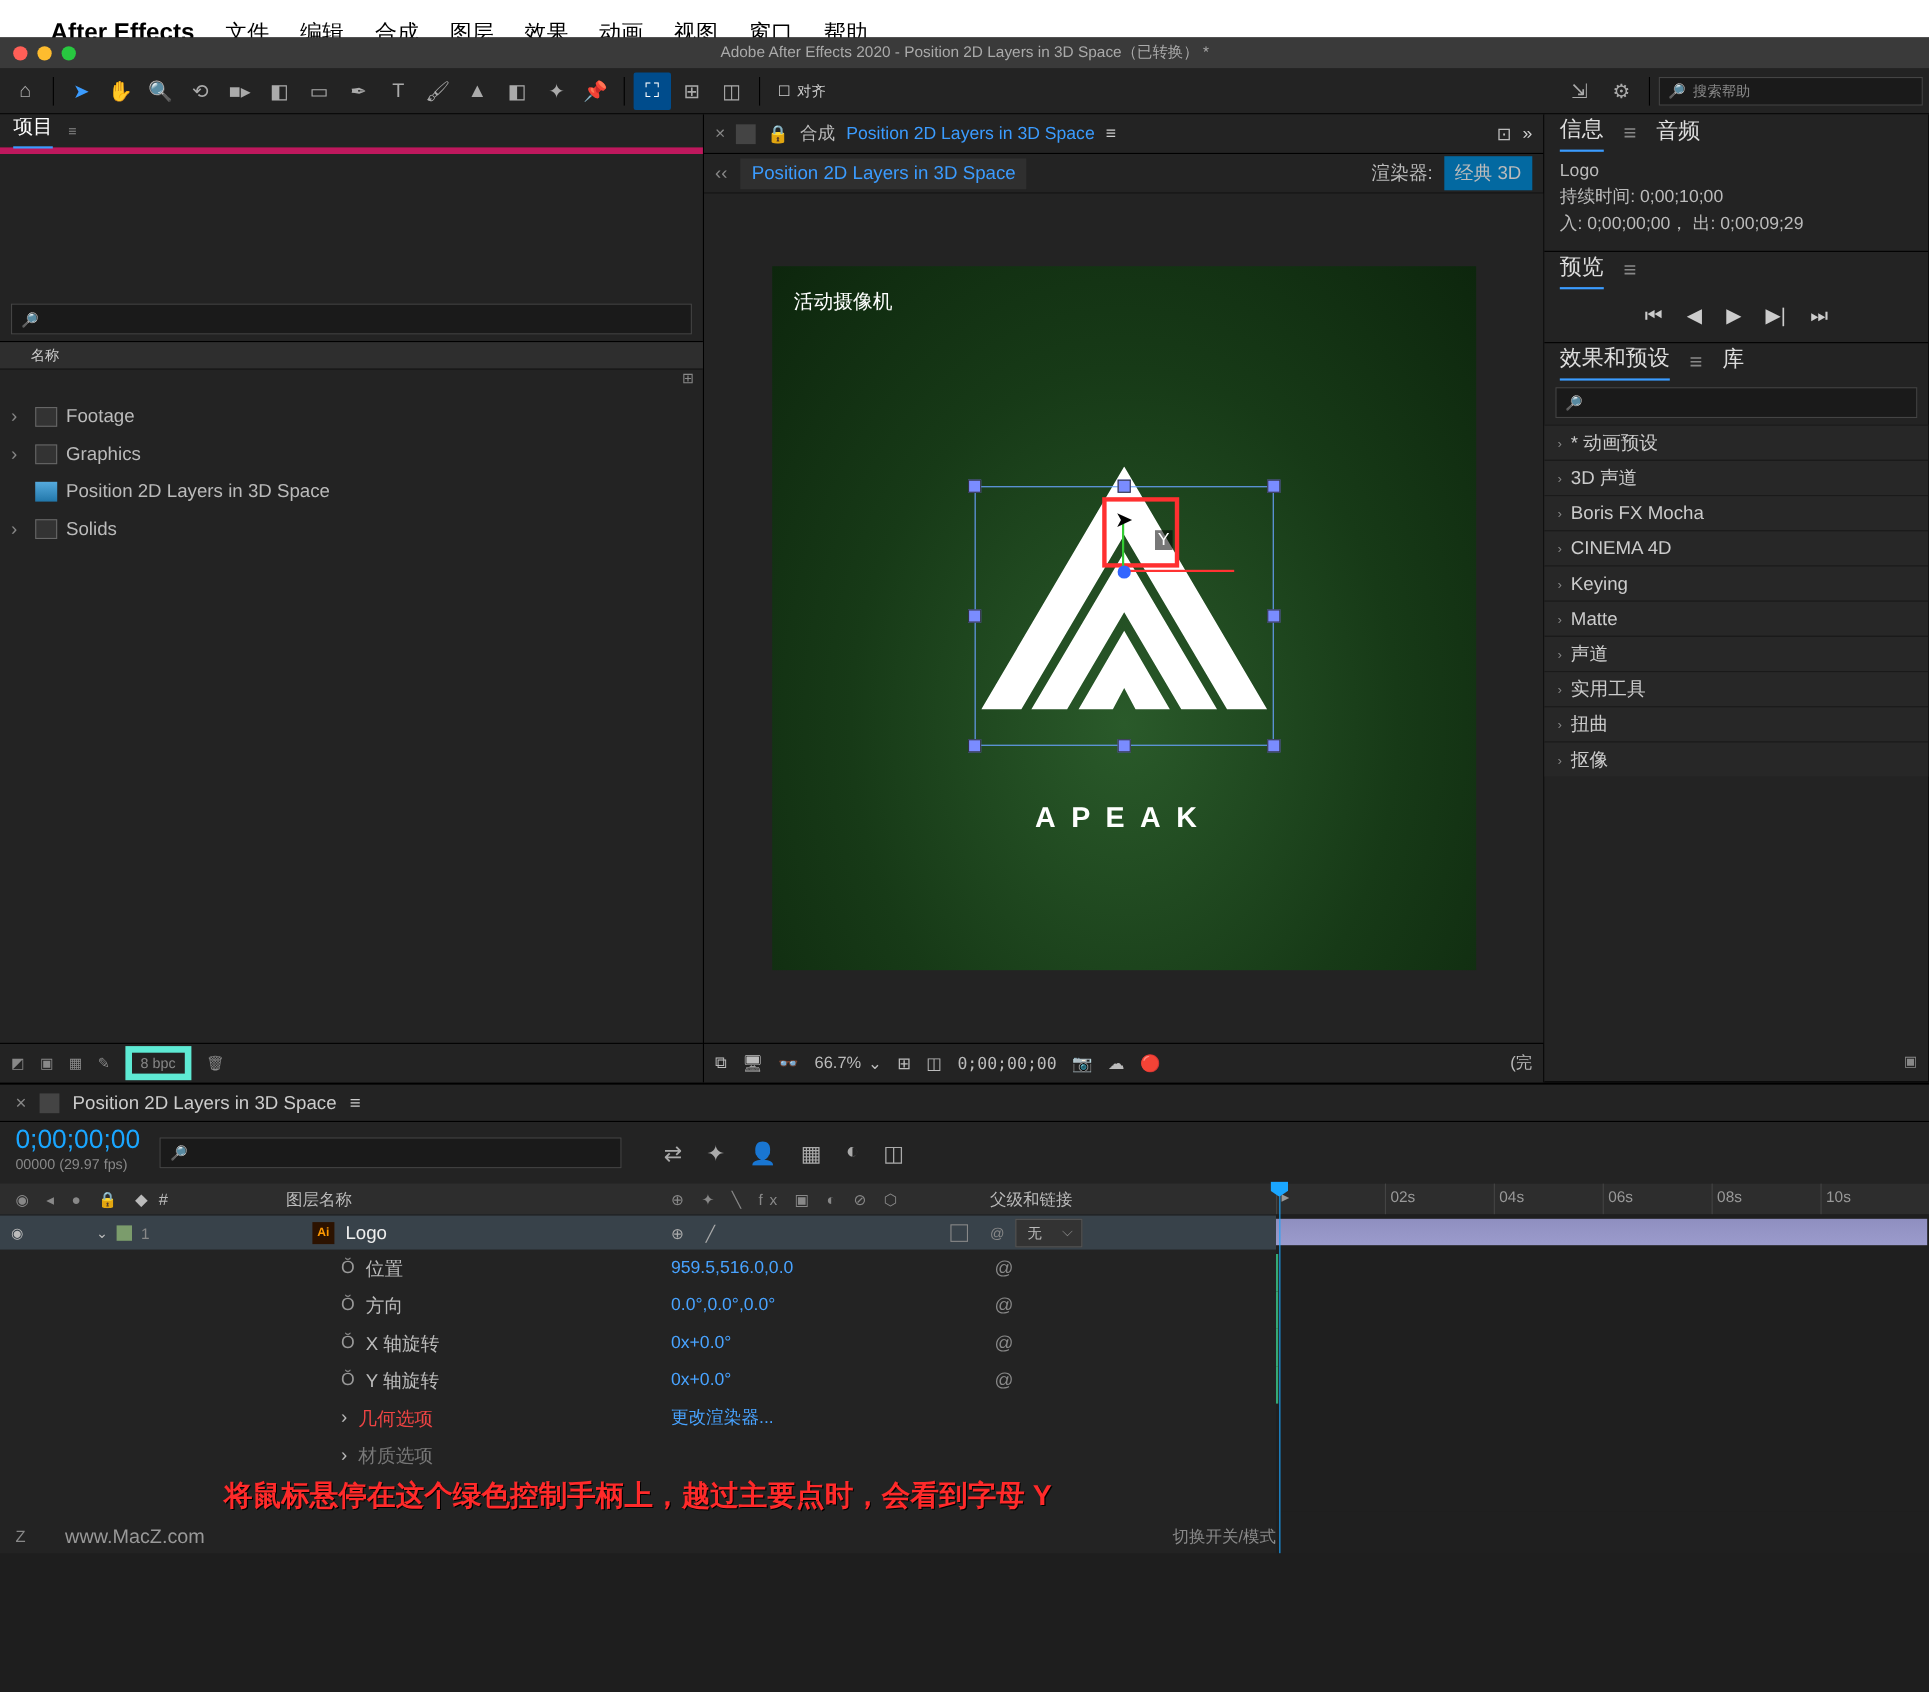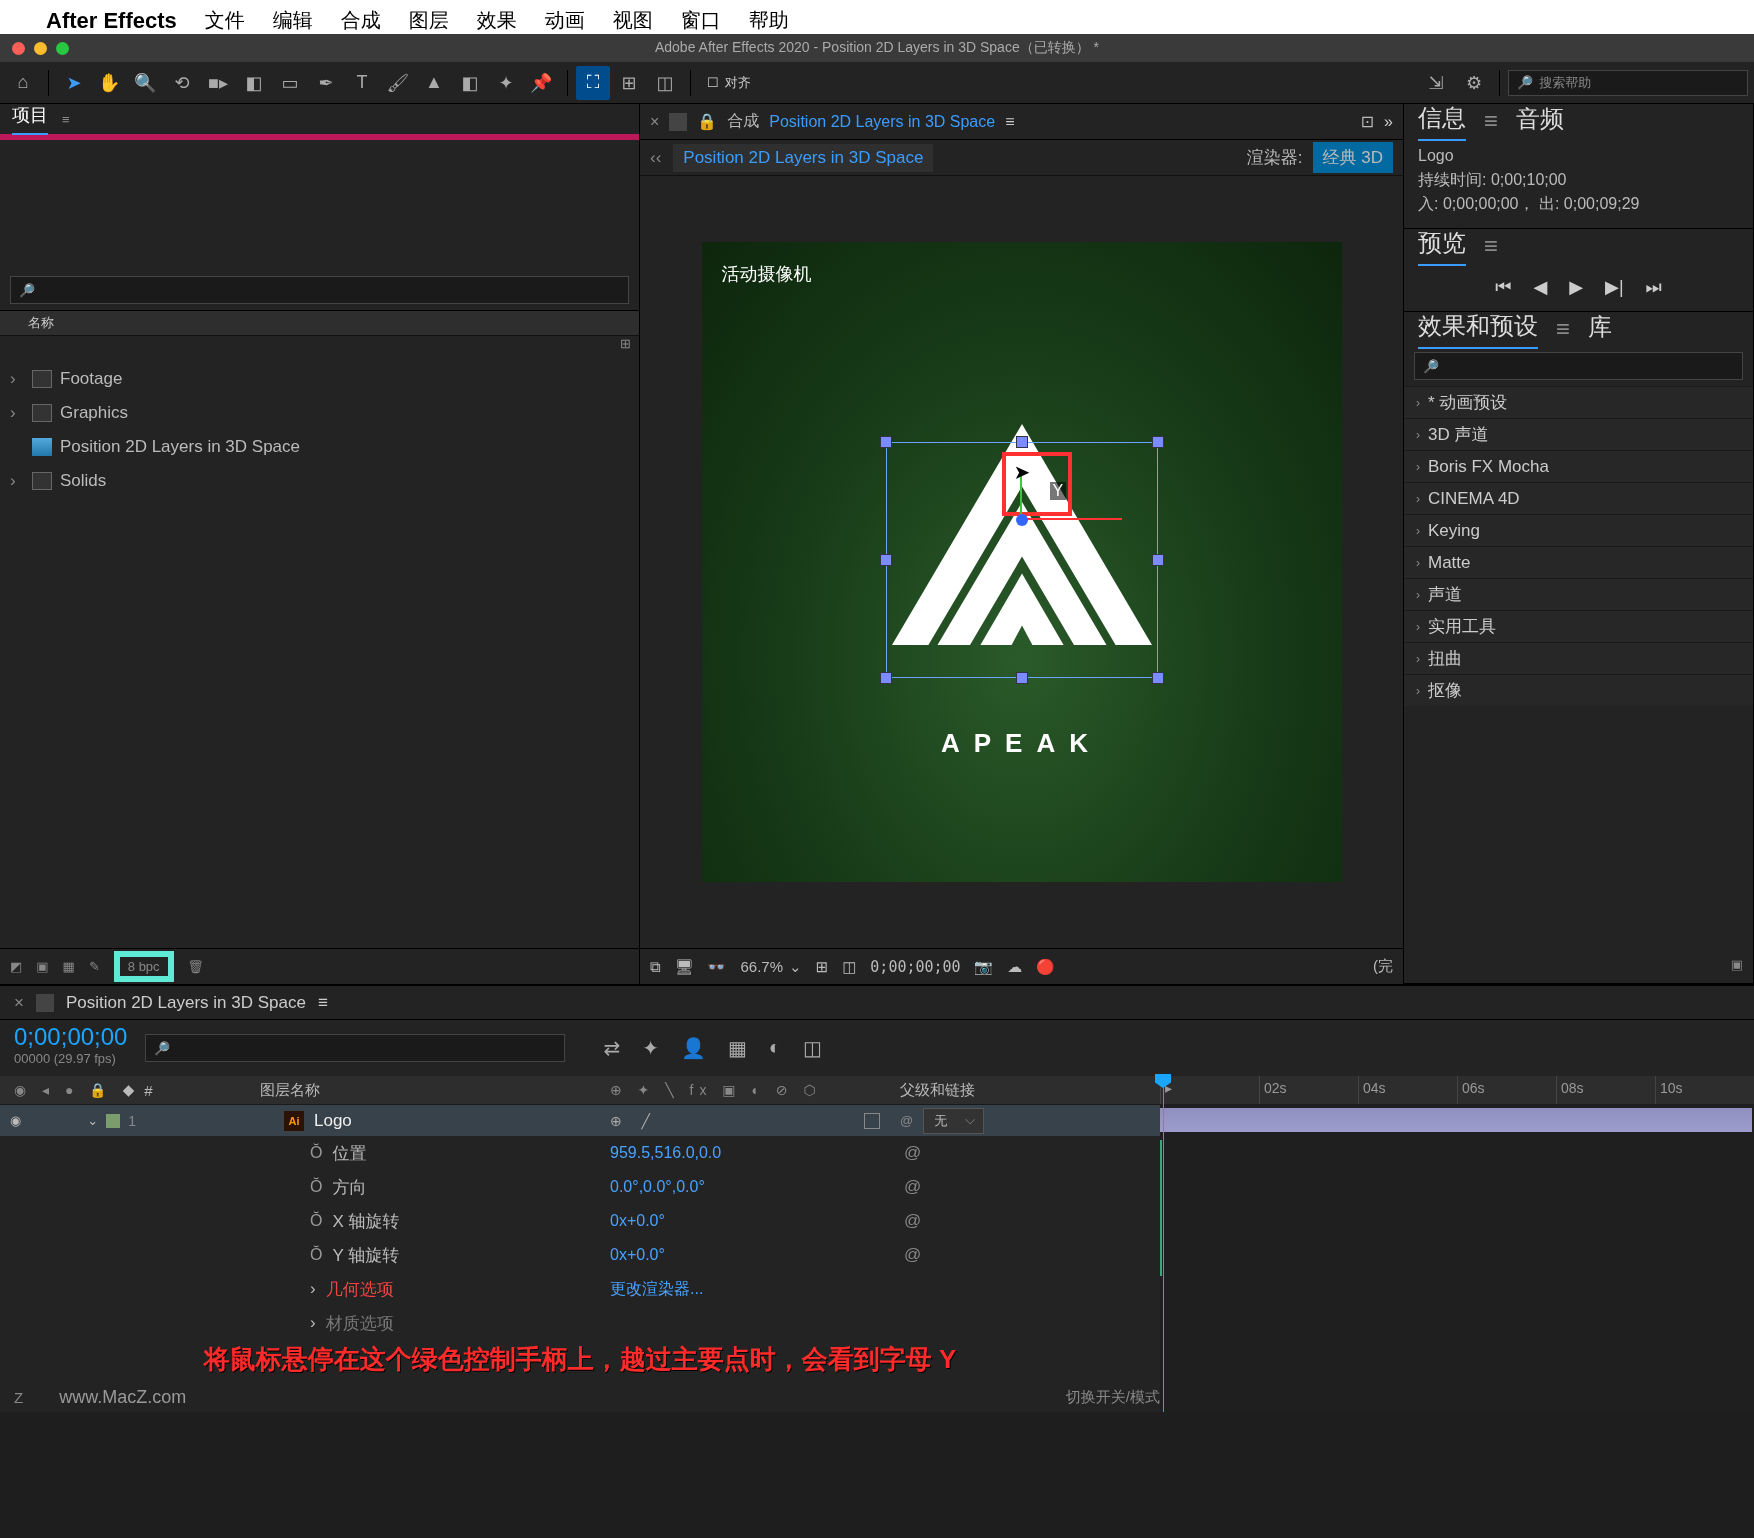--- a/index.html
+++ b/index.html
@@ -1,19 +1,19 @@
 <!DOCTYPE html>
 <html><head>
 <meta charset="utf-8">
 <style>
 * { margin: 0; padding: 0; box-sizing: border-box; font-family: -apple-system, "Helvetica Neue", Arial, sans-serif; user-select: none; }
 body { background: #1e1e1e; color: #ccc; font-size: 13px; width: 1754px; height: 1538px; overflow: hidden; }
 
 
-.macbar { height: 34px; background: #fff; display: flex; align-items: flex-end; padding: 0 18px; gap: 28px; color: #000; font-size: 20px; }
+.macbar { height: 34px; background: #fff; display: flex; align-items: flex-start; padding: 16px 18px; gap: 28px; color: #000; font-size: 20px; }
 .apple { font-size: 22px; }
 .macbar .app { font-weight: 700; font-size: 22px; }
 .macbar span { cursor: default; }
 
 
 .titlebar { height: 28px; background: #3a3a3a; display: flex; align-items: center; position: relative; }
 .traffic { display: flex; gap: 9px; padding-left: 12px; }
 .traffic div { width: 13px; height: 13px; border-radius: 50%; }
 .tl-r { background:#ff5f57;} .tl-y{background:#febc2e;} .tl-g{background:#28c840;}
 .titlebar .t { position:absolute; left:0; right:0; text-align:center; color:#aaa; font-size:14px;}
@@ -78,21 +78,21 @@
 .redbox { position:absolute; border:4px solid #ff3030;}
 .y-lbl { position:absolute; color:#fff; font-size:16px; background:#0008; padding:0 3px;}
 .arrow3d { position:absolute; height:2px; background:#f33;}
 .viewer-footer { height:36px; display:flex; align-items:center; padding:0 10px; gap:14px; border-top:1px solid #000; color:#bbb; font-size:15px;}
 .viewer-footer .zoom { display:flex; align-items:center; gap:6px;}
 .viewer-footer .tc { font-family:monospace;}
 
 
 .rightcol { width:350px; display:flex; flex-direction:column;}
 .rp { border-bottom:1px solid #000;}
-.rp .tabs { height:34px; display:flex; align-items:center; gap:18px; padding:0 14px; font-size:24px;}
+.rp .tabs { height:34px; display:flex; align-items:center; gap:18px; padding:0 14px; font-size:20px;}
 .rp .tabs .t { color:#ddd; padding-bottom:5px;}
 .rp .tabs .t.active { border-bottom:2px solid #3b9cff;}
 .rp .tabs .m { color:#888;}
 .info-body { padding:10px 14px; display:flex; gap:14px; font-size:16px; color:#bbb;}
 .swatch { width:36px; height:36px; background:#1e431d; border:1px solid #555; margin-top:2px;}
 .info-body .col1 { line-height:24px;}
 .info-body .col2 { margin-left:auto; line-height:24px;}
 .info-extra { padding:6px 14px 12px 14px; font-size:16px; color:#bbb; line-height:24px;}
 .preview-ctrls { height:48px; display:flex; justify-content:center; align-items:center; gap:22px; font-size:18px; color:#ccc;}
 .effects-col { display:flex; flex-direction:column; flex:1;}

